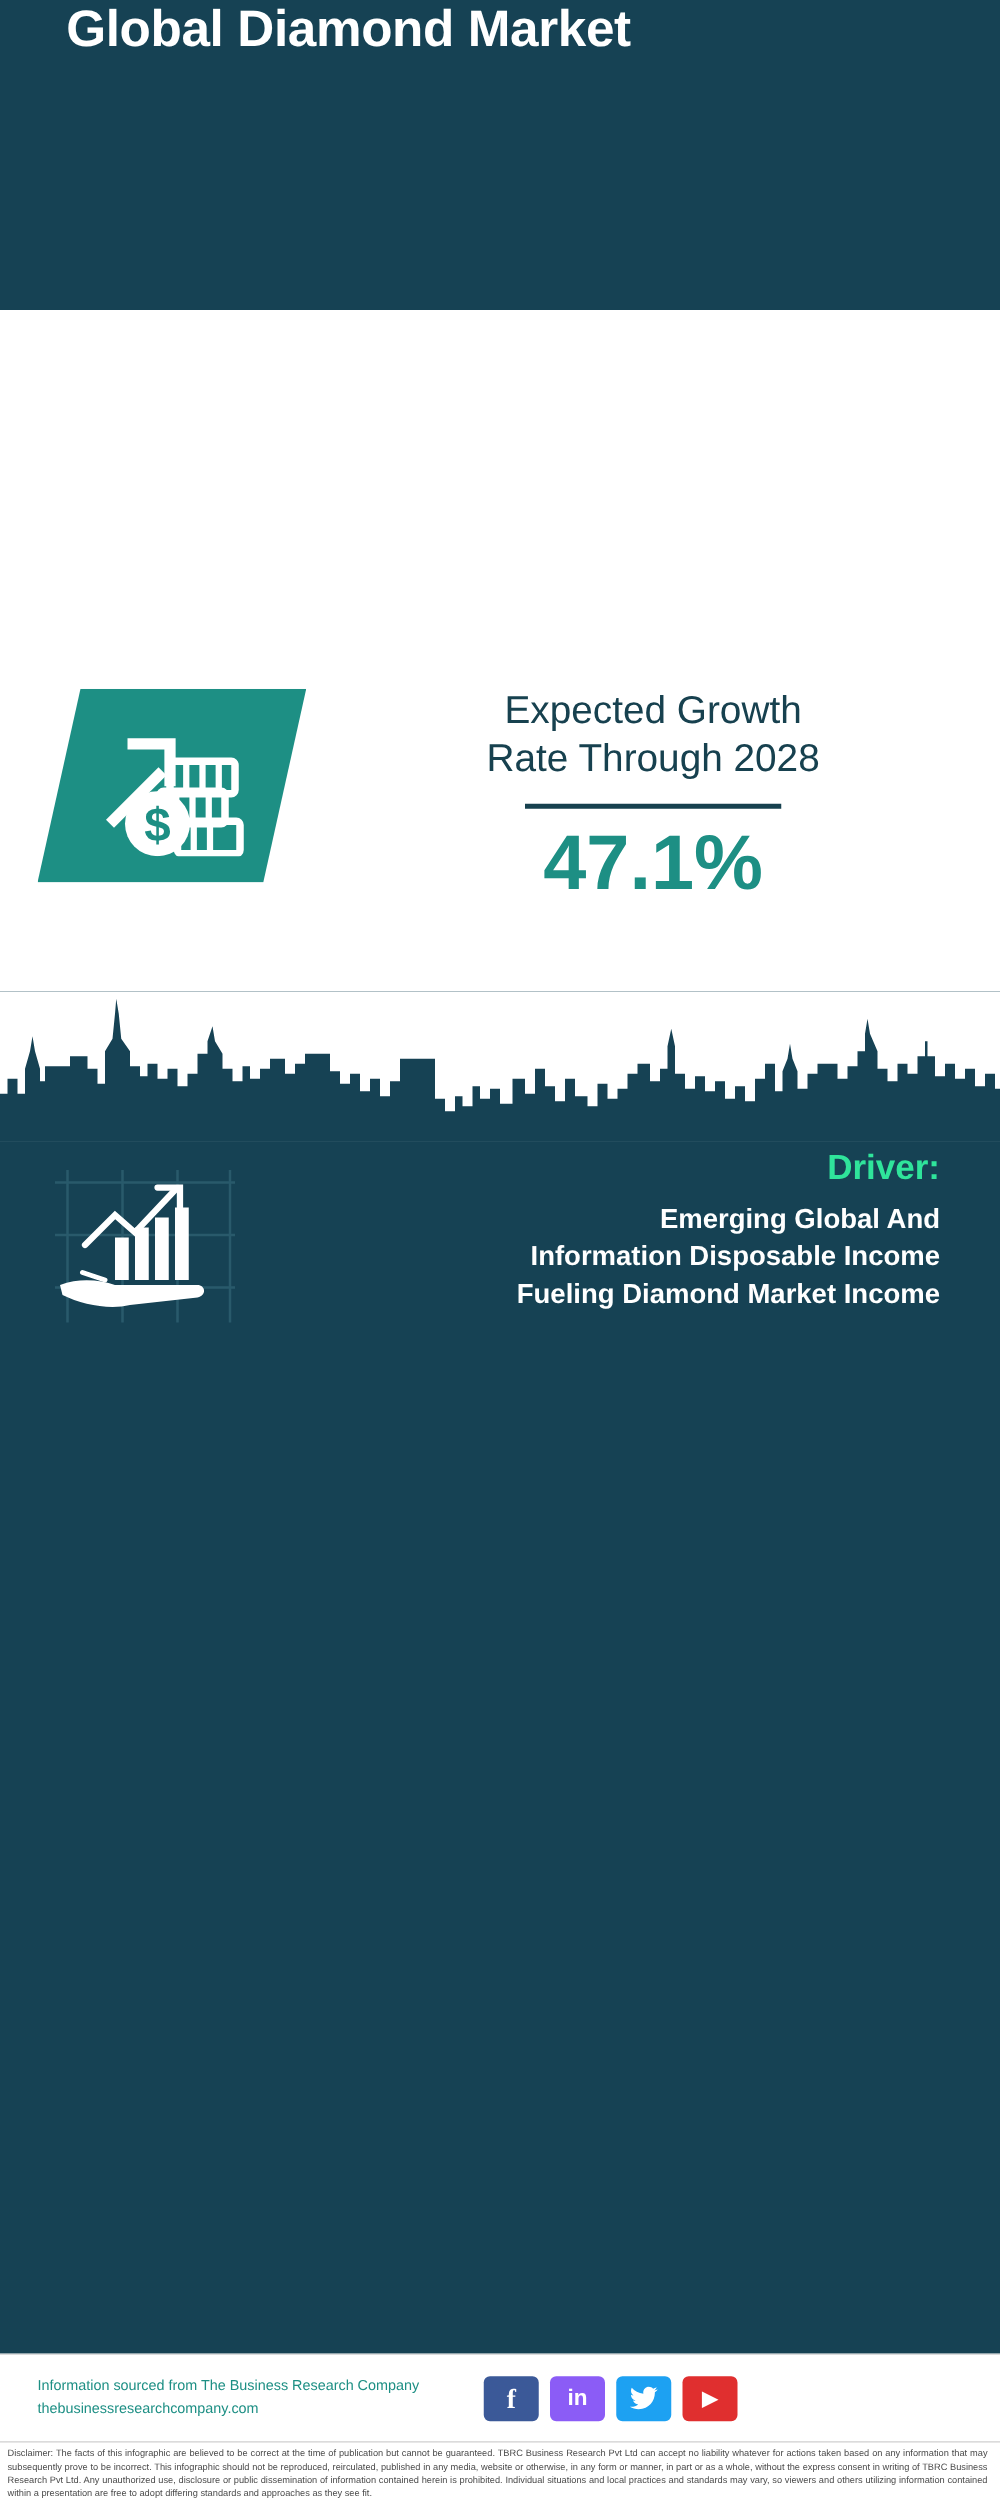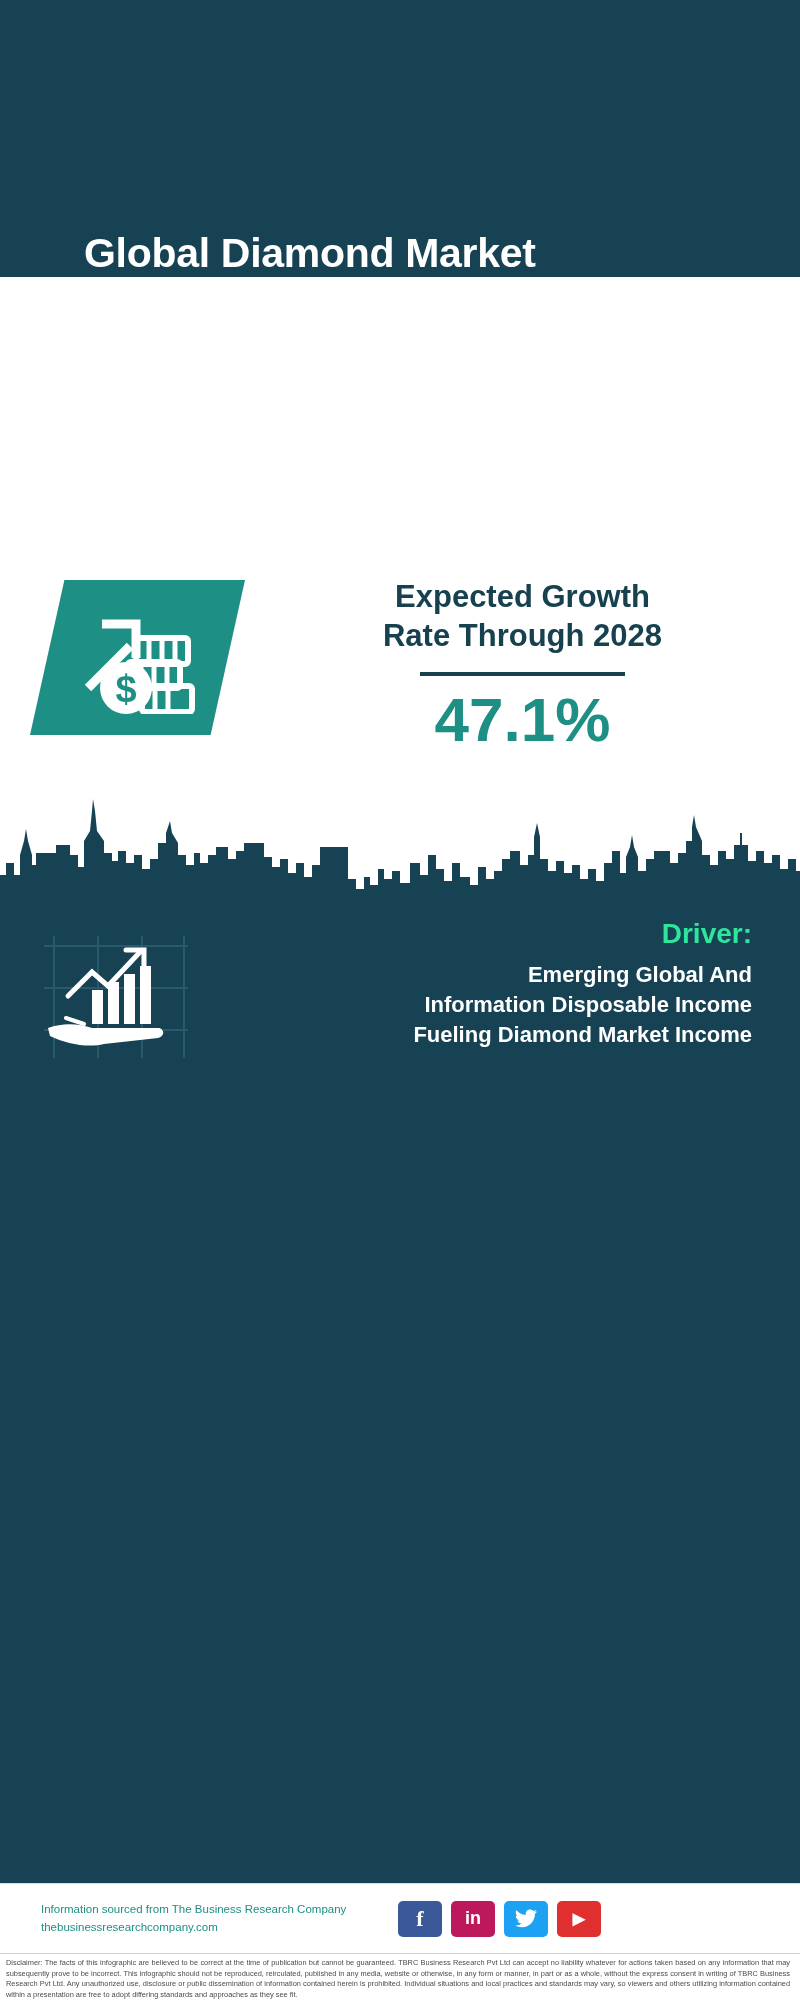--- a/index.html
+++ b/index.html
@@ -7,24 +7,24 @@
   body {
     font-family:"Liberation Sans", sans-serif;
     background:#ffffff;
     position:relative;
     overflow:hidden;
   }
   .page { width:800px; height:2000px; position:relative; }
 
   
   .header {
-    width:800px; height:277px;
+    width:800px; height:248px;
     background:#164254;
-    display:flex; align-items:flex-end;
-    padding-left:84px;
+    display:flex; align-items:flex-start;
+    padding-left:53px;
   }
   .header-title {
     color:#ffffff;
     font-size:41px;
     font-weight:bold;
     letter-spacing:-0.3px;
   }
 
   
   .white-zone { position:relative; width:800px; height:545px; background:#fff; }
@@ -43,21 +43,21 @@
   .icon-svg { display:block; }
 
   
   .stat-text { position:absolute; text-align:center; }
   #growth-text { left:270px; top:300px; width:505px; }
   #size-text   { left:30px;  top:565px; width:450px; }
 
   .stat-label {
     color:#17414f;
     font-size:31px;
-    font-weight:bold;
+    font-weight:normal;
     line-height:1.27;
   }
   .stat-rule {
     width:205px; height:4px; background:#17414f;
     margin:16px auto 10px auto;
   }
   .stat-value {
     color:#1d8f84;
     font-size:62px;
     font-weight:bold;
@@ -94,30 +94,30 @@
   }
 
   
   .source-bar {
     position:absolute; left:0; top:1883px;
     width:800px; height:70px;
     background:#ffffff;
     display:flex; align-items:center; padding-left:30px;
     border-top:1px solid #dcdcdc;
   }
-  .source-text { width:345px;margin-left:11px; }
+  .source-text { width:345px; }
   .source-line1 { color:#1d8f84; font-size:11.5px; line-height:1.55; }
   .source-line2 { color:#1d8f84; font-size:11.5px; line-height:1.55; }
   .social { display:flex; gap:9px; align-items:center; margin-left:12px; }
   .sbtn {
     width:44px; height:36px; border-radius:5px;
     display:flex; align-items:center; justify-content:center;
   }
   .sbtn.fb { background:#3b5998; }
-  .sbtn.li { background:#be185d; }
+  .sbtn.li { background:#8b5cf6; }
   .sbtn.tw { background:#1da1f2; }
   .sbtn.yt { background:#e02f2f; }
   .sbtn span { color:#fff; font-weight:bold; }
 
   
   .disclaimer {
     position:absolute; left:0; top:1953px;
     width:800px; height:47px;
     background:#ffffff;
     border-top:1px solid #cfcfcf;

